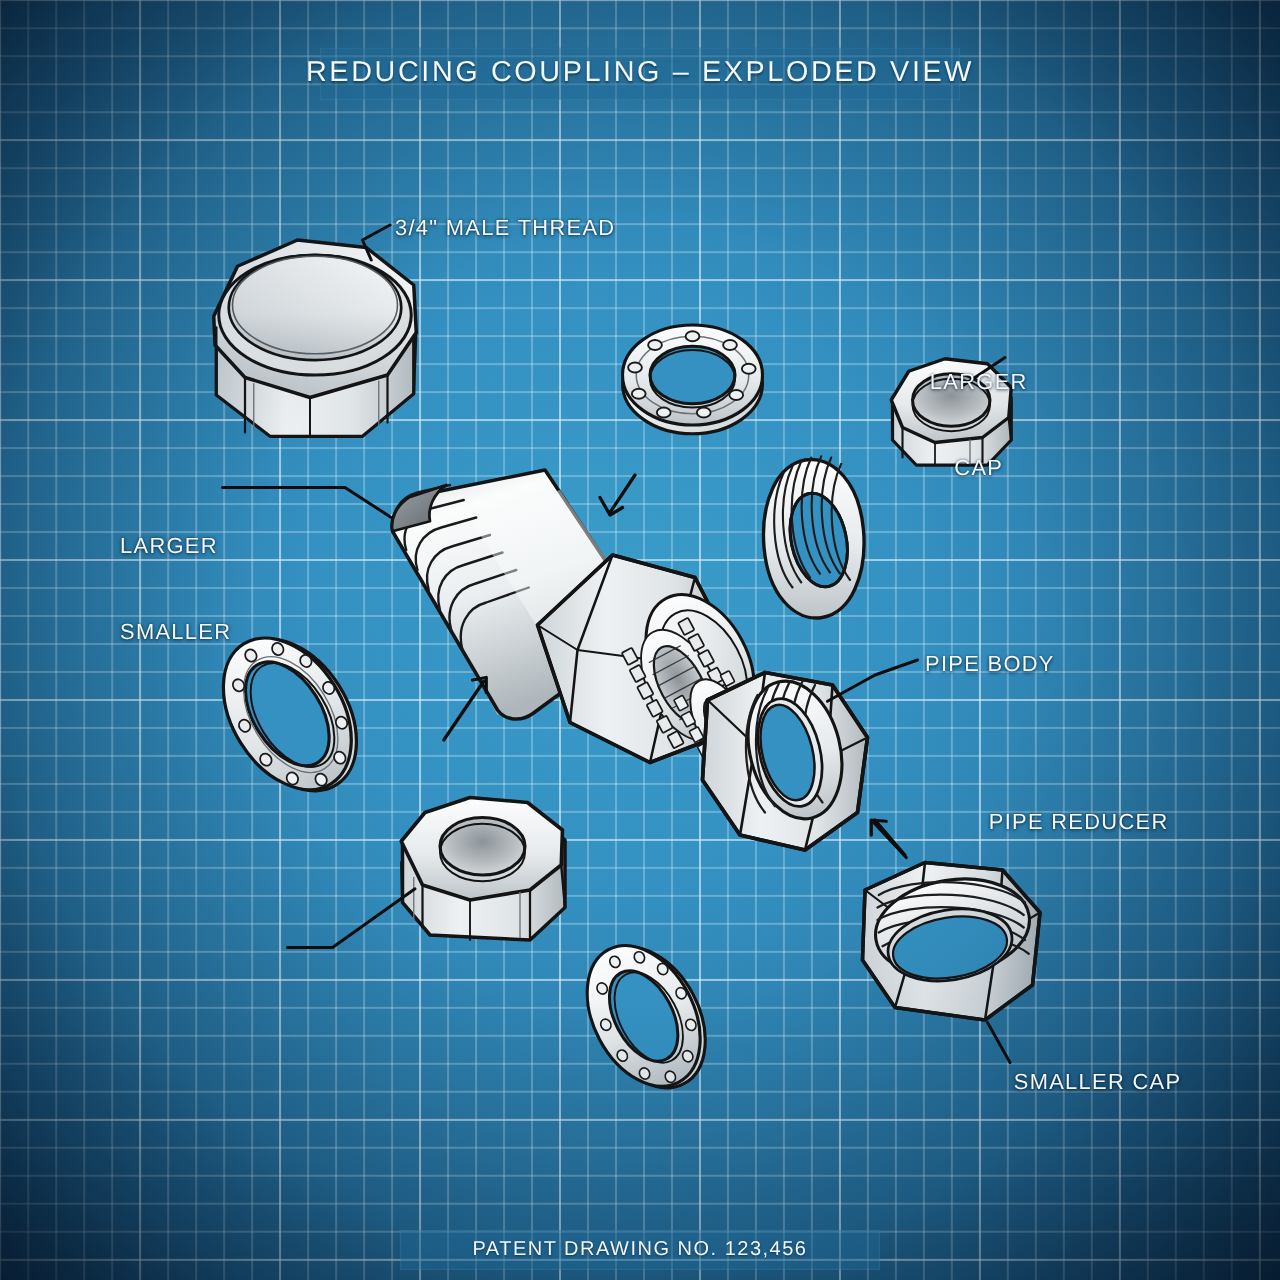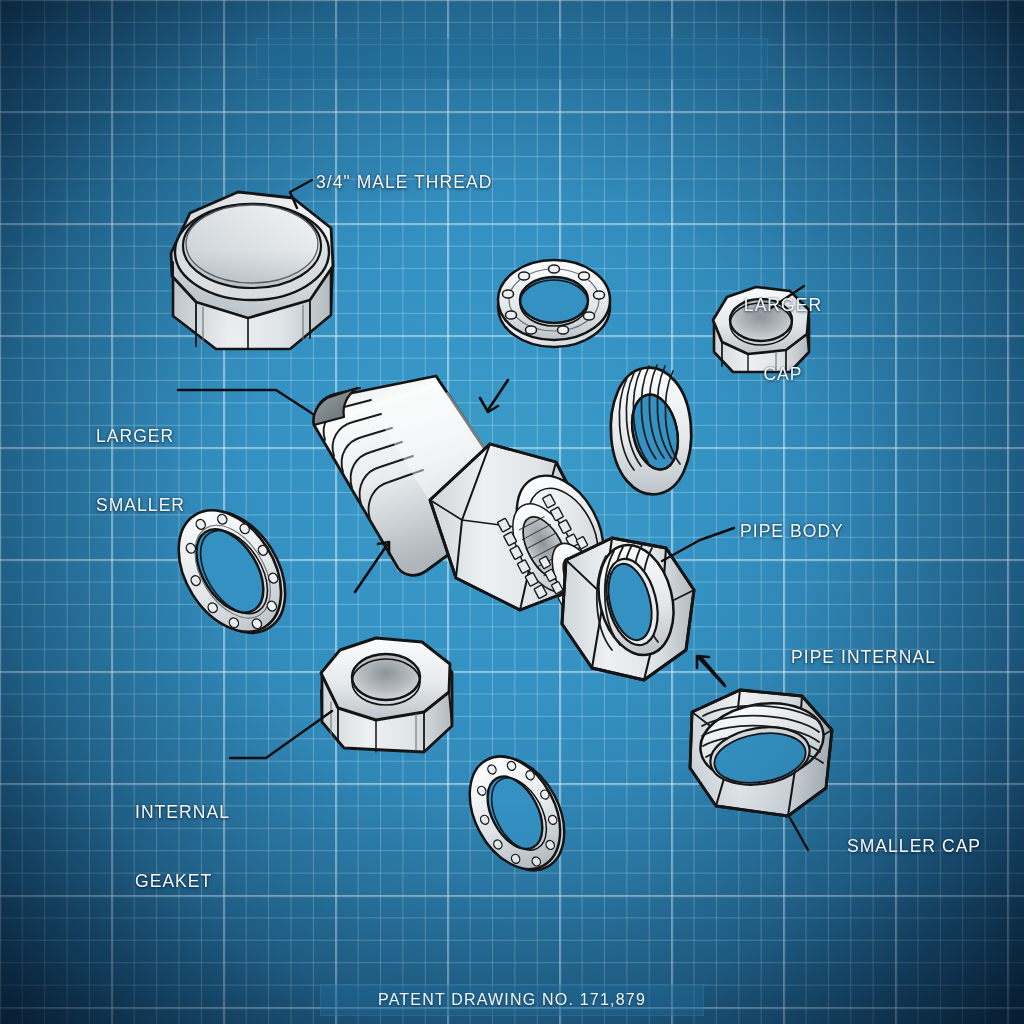--- a/index.html
+++ b/index.html
@@ -387,40 +387,37 @@
       <g>
         <path d="M725,686 L699,658"></path>
         <path d="M697,668 L697,656 L709,657" stroke-width="2.6"></path>
       </g>
     </g>
   </svg>
 
   <div id="vignette"></div>
 
   <div id="titlePlate" class="plate"></div>
+  <div id="titleText" class="ttl">REDUCING COUPLING – EXPLODED VIEW</div>
 
   <div id="footerPlate" class="plate"></div>
-  <div id="footerText" class="ttl">PATENT DRAWING NO. 171,879</div>
+  <div id="footerText" class="ttl">PATENT DRAWING NO. 123,456</div>
 
   <div class="lbl" style="left:316px; top:171px;">3/4" MALE THREAD</div>
 
   <div class="lbl c" style="left:723px; top:248px; width:120px;">
     <div>LARGER</div>
     <div>CAP</div>
   </div>
 
   <div class="lbl" style="left:96px; top:379px;">
     <div>LARGER</div>
     <div>SMALLER</div>
   </div>
 
   <div class="lbl" style="left:740px; top:520px;">PIPE BODY</div>
 
-  <div class="lbl" style="left:791px; top:646px;">PIPE INTERNAL</div>
-
-  <div class="lbl" style="left:135px; top:755px;">
-    <div>INTERNAL</div>
-    <div>GEAKET</div>
-  </div>
-
-  <div class="lbl" style="left:811px; top:835px;margin-left:36px;">SMALLER CAP</div>
+  <div class="lbl" style="left:791px; top:646px;">PIPE REDUCER</div>
+
+
+  <div class="lbl" style="left:811px; top:854px;">SMALLER CAP</div>
 
 </div>
 
 </body></html>

